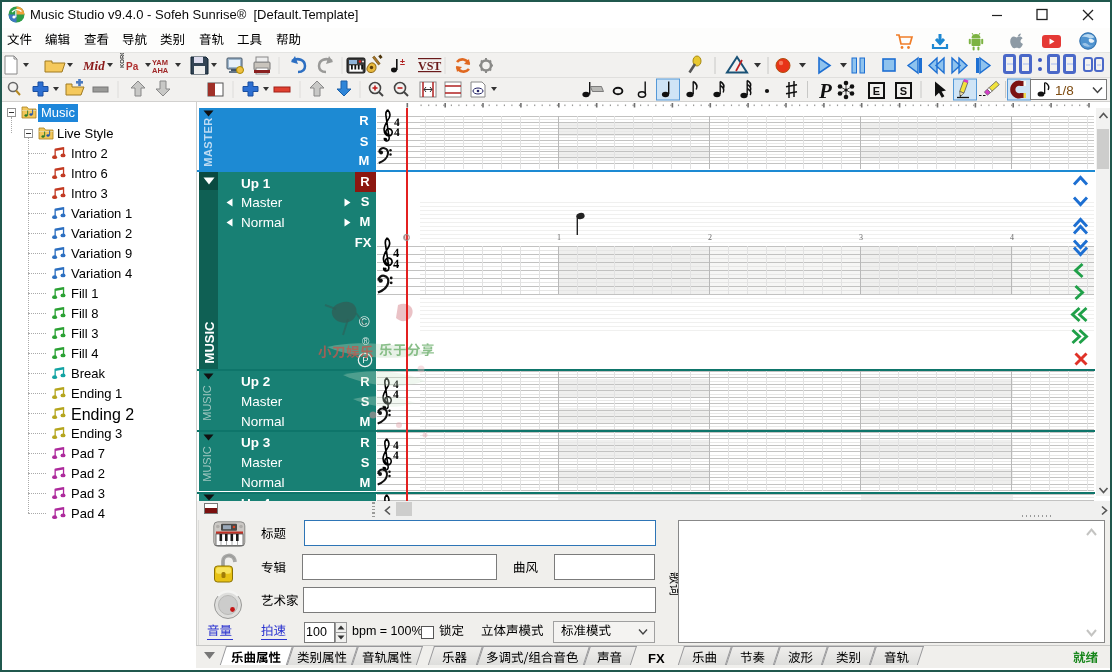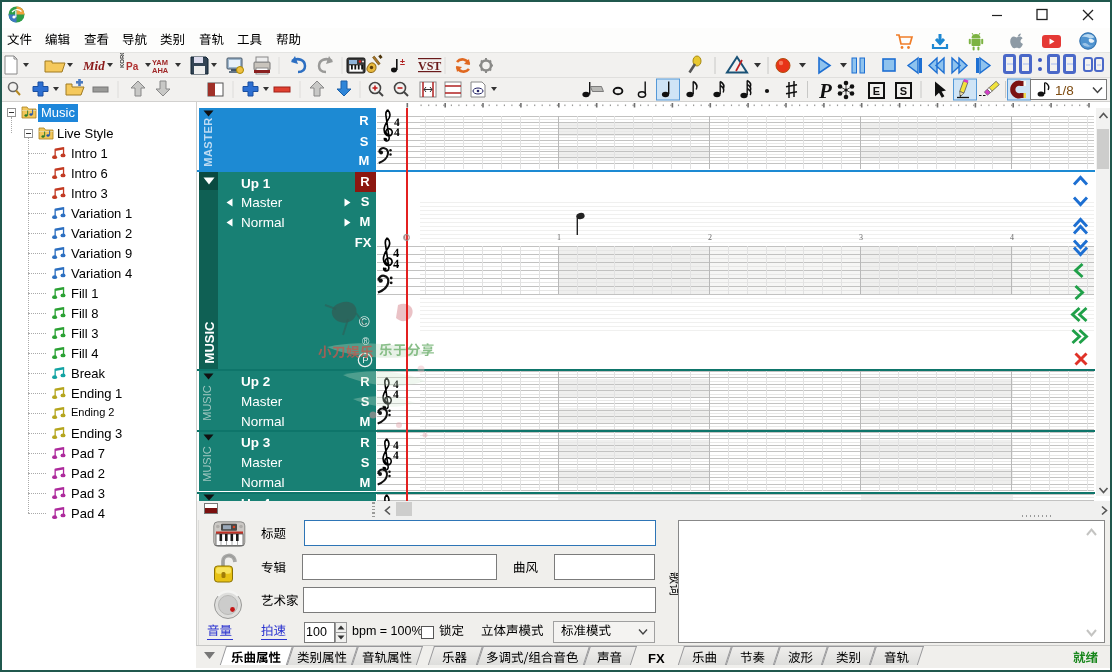--- a/index.html
+++ b/index.html
@@ -16,20 +16,21 @@
 
 <div class="abs" style="left:2px;top:2px;width:1108px;height:26px;background:#ffffff;"></div>
 <svg class="abs" style="left:8px;top:6px" width="17" height="17" viewBox="0 0 17 17">
  <circle cx="8.5" cy="8.5" r="8" fill="#2e9e48"></circle>
  <path d="M8.5 .5 A8 8 0 0 1 16.5 8.5 L8.5 8.5 Z" fill="#f0a23c"></path>
  <path d="M.5 8.5 A8 8 0 0 0 8.5 16.5 L8.5 8.5 Z" fill="#3e77c2"></path>
  <path d="M4 6 C7 3 11 3 13.5 5.5" stroke="#fff" stroke-width="1.2" fill="none"></path>
  <circle cx="6" cy="11" r="1.6" fill="#fff"></circle>
       <rect x="7.3" y="5" width="1.1" height="6.2" fill="#fff"></rect>
 </svg>
+<div class="abs" style="left:30px;top:7px;font-size:13px;color:#0a0a0a;">Music Studio v9.4.0 - Sofeh Sunrise®&nbsp; [Default.Template]</div>
 <svg class="abs" style="left:985px;top:8px" width="115" height="14" viewBox="0 0 115 14">
  <line x1="7" y1="7.5" x2="17" y2="7.5" stroke="#222" stroke-width="1.2"></line>
  <rect x="52" y="1.5" width="10" height="10" fill="none" stroke="#222" stroke-width="1.3"></rect>
  <line x1="98" y1="2" x2="108" y2="12" stroke="#222" stroke-width="1.2"></line>
  <line x1="108" y1="2" x2="98" y2="12" stroke="#222" stroke-width="1.2"></line>
 </svg>
 <div class="abs" style="left:2px;top:28px;width:1108px;height:24px;background:#fdfdfc;"></div>
     <div class="abs" style="left:7px;top:33px;line-height:0;"><svg width="26" height="15" viewBox="0 0 26 15" style="overflow:visible">
         <path fill="#000" d="M5.3 0.7C5.7 1.3 6.1 2.2 6.2 2.7L7.2 2.3C7.1 1.8 6.6 1.0 6.3 0.4ZM0.6 2.7V3.6H2.6C3.3 5.5 4.3 7.2 5.6 8.5C4.2 9.7 2.5 10.5 0.5 11.1C0.6 11.3 0.9 11.8 1.0 12.0C3.1 11.3 4.9 10.4 6.3 9.2C7.7 10.4 9.4 11.3 11.4 11.9C11.6 11.7 11.9 11.2 12.1 11.1C10.1 10.6 8.4 9.7 7.0 8.5C8.3 7.2 9.2 5.6 10.0 3.6H11.9V2.7ZM6.3 7.8C5.1 6.6 4.2 5.2 3.6 3.6H8.9C8.3 5.3 7.4 6.7 6.3 7.8Z M16.5 6.7V7.7H20.1V12.0H21.0V7.7H24.4V6.7H21.0V4.0H23.9V3.1H21.0V0.6H20.1V3.1H18.4C18.5 2.5 18.7 1.9 18.8 1.3L17.9 1.1C17.6 2.8 17.1 4.4 16.4 5.4C16.6 5.5 17.0 5.8 17.2 5.9C17.5 5.4 17.8 4.7 18.1 4.0H20.1V6.7ZM15.8 0.5C15.2 2.4 14.1 4.3 12.9 5.5C13.1 5.8 13.3 6.2 13.4 6.5C13.8 6.0 14.2 5.5 14.6 5.0V12.0H15.5V3.5C16.0 2.7 16.4 1.7 16.7 0.8Z"></path>
       </svg></div>
@@ -407,21 +408,21 @@
       <rect x="11.2" y="4.5" width="0.9" height="5" fill="#2255aa"></rect>
 </svg>
     <div class="abs" style="left:57px;top:126px;font-size:13px;color:#000;">Live Style</div>
     <svg class="abs" style="left:52px;top:146px" width="14.0" height="14.0" viewBox="0 0 14 14">
 <path d="M3.2 2.6 L11.6 1 L11.6 3.4 L3.2 5 Z" fill="#c23a22"></path>
 <rect x="2.5" y="2.8" width="1.3" height="8" fill="#c23a22"></rect>
 <rect x="10.9" y="1.2" width="1.3" height="7.6" fill="#c23a22"></rect>
 <ellipse cx="2.6" cy="11.2" rx="2.5" ry="1.9" fill="#c23a22"></ellipse>
 <ellipse cx="11" cy="9.4" rx="2.5" ry="1.9" fill="#c23a22"></ellipse>
     </svg>
-    <div class="abs" style="left:71px;top:146px;font-size:13px;color:#000;">Intro 1</div>
+    <div class="abs" style="left:71px;top:146px;font-size:13px;color:#000;">Intro 2</div>
     <svg class="abs" style="left:52px;top:166px" width="14.0" height="14.0" viewBox="0 0 14 14">
 <path d="M3.2 2.6 L11.6 1 L11.6 3.4 L3.2 5 Z" fill="#c23a22"></path>
 <rect x="2.5" y="2.8" width="1.3" height="8" fill="#c23a22"></rect>
 <rect x="10.9" y="1.2" width="1.3" height="7.6" fill="#c23a22"></rect>
 <ellipse cx="2.6" cy="11.2" rx="2.5" ry="1.9" fill="#c23a22"></ellipse>
 <ellipse cx="11" cy="9.4" rx="2.5" ry="1.9" fill="#c23a22"></ellipse>
     </svg>
     <div class="abs" style="left:71px;top:166px;font-size:13px;color:#000;">Intro 6</div>
     <svg class="abs" style="left:52px;top:186px" width="14.0" height="14.0" viewBox="0 0 14 14">
 <path d="M3.2 2.6 L11.6 1 L11.6 3.4 L3.2 5 Z" fill="#c23a22"></path>
@@ -511,21 +512,21 @@
 <ellipse cx="11" cy="9.4" rx="2.5" ry="1.9" fill="#b5a51e"></ellipse>
     </svg>
     <div class="abs" style="left:71px;top:386px;font-size:13px;color:#000;">Ending 1</div>
     <svg class="abs" style="left:52px;top:406px" width="14.0" height="14.0" viewBox="0 0 14 14">
 <path d="M3.2 2.6 L11.6 1 L11.6 3.4 L3.2 5 Z" fill="#b5a51e"></path>
 <rect x="2.5" y="2.8" width="1.3" height="8" fill="#b5a51e"></rect>
 <rect x="10.9" y="1.2" width="1.3" height="7.6" fill="#b5a51e"></rect>
 <ellipse cx="2.6" cy="11.2" rx="2.5" ry="1.9" fill="#b5a51e"></ellipse>
 <ellipse cx="11" cy="9.4" rx="2.5" ry="1.9" fill="#b5a51e"></ellipse>
     </svg>
-    <div class="abs" style="left:71px;top:406px;font-size:11px;color:#000;">Ending 2</div>
+    <div class="abs" style="left:71px;top:406px;font-size:16px;color:#000;">Ending 2</div>
     <svg class="abs" style="left:52px;top:426px" width="14.0" height="14.0" viewBox="0 0 14 14">
 <path d="M3.2 2.6 L11.6 1 L11.6 3.4 L3.2 5 Z" fill="#b5a51e"></path>
 <rect x="2.5" y="2.8" width="1.3" height="8" fill="#b5a51e"></rect>
 <rect x="10.9" y="1.2" width="1.3" height="7.6" fill="#b5a51e"></rect>
 <ellipse cx="2.6" cy="11.2" rx="2.5" ry="1.9" fill="#b5a51e"></ellipse>
 <ellipse cx="11" cy="9.4" rx="2.5" ry="1.9" fill="#b5a51e"></ellipse>
     </svg>
     <div class="abs" style="left:71px;top:426px;font-size:13px;color:#000;">Ending 3</div>
     <svg class="abs" style="left:52px;top:446px" width="14.0" height="14.0" viewBox="0 0 14 14">
 <path d="M3.2 2.6 L11.6 1 L11.6 3.4 L3.2 5 Z" fill="#ad2a9c"></path>

